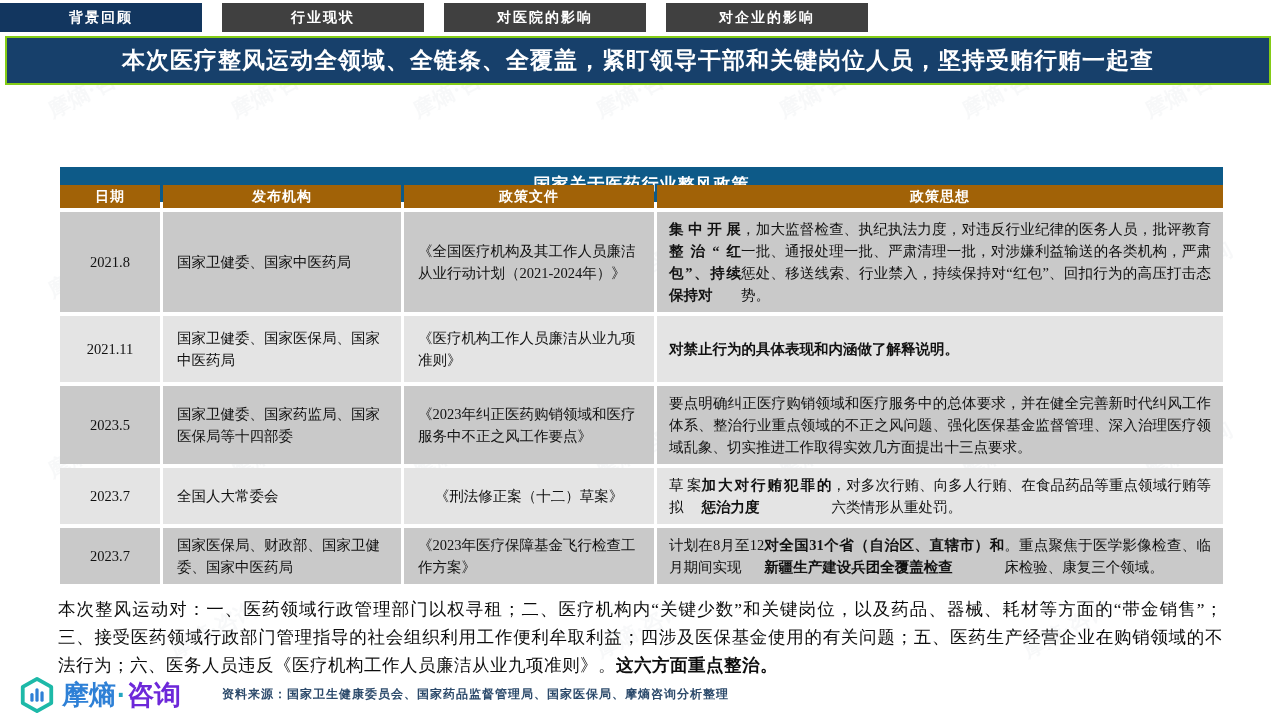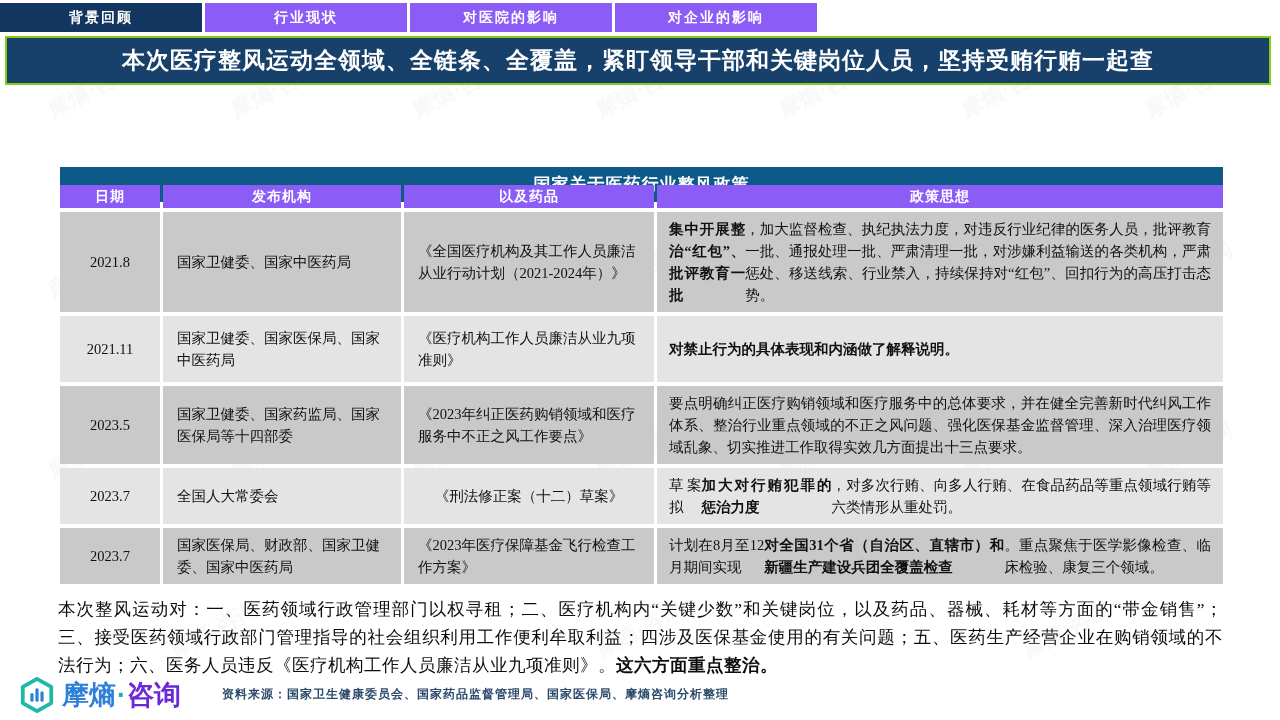--- a/index.html
+++ b/index.html
@@ -15,25 +15,25 @@
     display:flex;flex-wrap:wrap;align-content:space-around;justify-content:space-around;
     overflow:hidden;
   }
   .watermark-layer span{
     transform:rotate(-28deg);
     font-size:22px;color:#9aa4b0;opacity:.07;font-weight:bold;
     margin:28px 40px;white-space:nowrap;
   }
   
   .tabbar{
-    position:absolute;left:0;top:3px;height:29px;display:flex;gap:3px;z-index:2;align-items:flex-end;
+    position:absolute;left:0;top:3px;height:29px;display:flex;gap:20px;z-index:2;align-items:flex-end;
   }
   .tab{
     width:202px;height:29px;display:flex;align-items:center;justify-content:center;
-    background:#8b5cf6;color:#ffffff;font-weight:bold;font-size:14px;letter-spacing:2px;
+    background:#404040;color:#ffffff;font-weight:bold;font-size:14px;letter-spacing:2px;
     cursor:default;
   }
   .tab.active{background:#12365f;}
   
   .titlebar{
     position:absolute;left:5px;top:36px;width:1266px;height:49px;z-index:2;
     background:#17406b;border:2px solid #84cc16;box-sizing:border-box;
     display:flex;align-items:center;justify-content:center;
   }
   .titlebar h1{
@@ -51,21 +51,21 @@
     display:flex;flex-direction:column;gap:4px;
   }
   .prow{
     display:grid;grid-template-columns:100px 238px 250px 1fr;gap:3px;
   }
   .pcell{
     display:flex;align-items:center;box-sizing:border-box;
     font-size:14.5px;line-height:22px;
   }
   .prow.head .pcell{
-    background:#8b5cf6;color:#ffffff;font-weight:bold;font-size:14px;
+    background:#a16207;color:#ffffff;font-weight:bold;font-size:14px;
     justify-content:center;height:23px;letter-spacing:1px;
   }
   .prow.body{min-height:54px;}
   .prow.body .pcell{background:#c9c9c9;padding:6px 10px;}
   .prow.body.alt .pcell{background:#e4e4e4;}
   .cell-date{justify-content:center;font-family:"Liberation Serif","DejaVu Serif",serif;}
   .cell-agency{justify-content:flex-start;text-align:left;padding-left:14px !important;}
   .cell-doc{justify-content:center;text-align:left;padding:6px 14px !important;}
   .cell-idea{justify-content:flex-start;text-align:justify;padding:6px 12px !important;}
   .cell-idea b,.cell-doc b{font-weight:bold;}
@@ -142,30 +142,30 @@
 </header>
 
 <div class="banner">
   <h2>国家关于医药行业整风政策</h2>
 </div>
 
 <section class="ptable" id="ptable">
   <div class="prow head">
     <div class="pcell">日期</div>
     <div class="pcell">发布机构</div>
-    <div class="pcell">以及药品</div>
+    <div class="pcell">政策文件</div>
     <div class="pcell">政策思想</div>
   </div>
 
   <div class="prow body" style="min-height: 86px;">
     <div class="pcell cell-date">2021.8</div>
     <div class="pcell cell-agency">国家卫健委、国家中医药局</div>
     <div class="pcell cell-doc">《全国医疗机构及其工作人员廉洁从业行动计划（2021-2024年）》</div>
     <div class="pcell cell-idea">
-        <b>集中开展整治“红包”、批评教育一批</b>
+        <b>集中开展整治“红包”、持续保持对</b>
         <span>，加大监督检查、执纪执法力度，对违反行业纪律的医务人员，批评教育一批、通报处理一批、严肃清理一批，对涉嫌利益输送的各类机构，严肃惩处、移送线索、行业禁入，持续保持对“红包”、回扣行为的高压打击态势。</span>
       </div>
   </div>
 
   <div class="prow body alt" style="min-height: 66px;">
     <div class="pcell cell-date">2021.11</div>
     <div class="pcell cell-agency">国家卫健委、国家医保局、国家中医药局</div>
     <div class="pcell cell-doc">《医疗机构工作人员廉洁从业九项准则》</div>
     <div class="pcell cell-idea">
         <b>对禁止行为的具体表现和内涵做了解释说明。</b>

